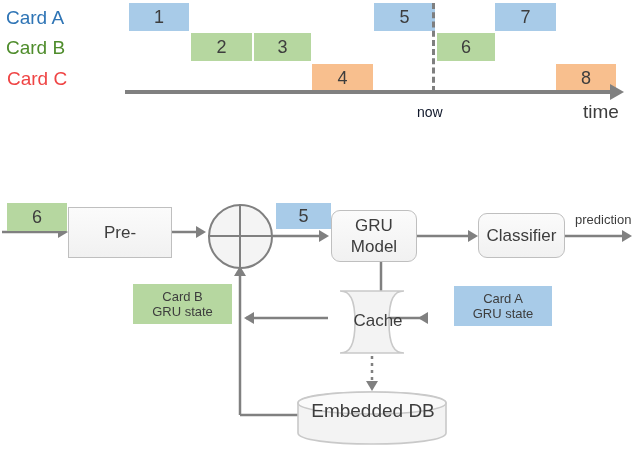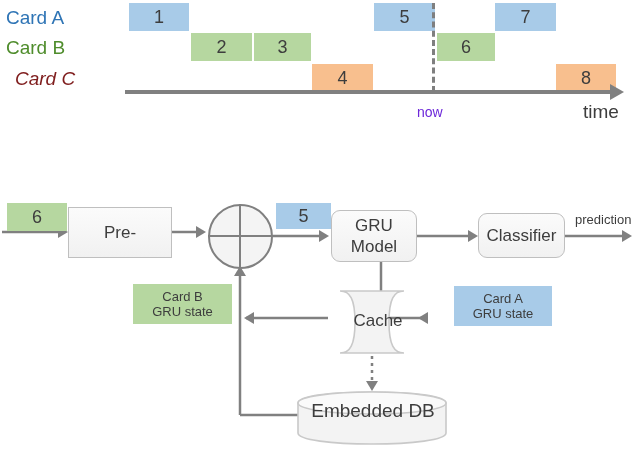--- a/index.html
+++ b/index.html
@@ -26,21 +26,21 @@
   .bar.orange{background:#f8bf8e;}
 
   .axis-line{background:#808080;height:4px;}
   .axis-head{
     width:0;height:0;border-top:8px solid transparent;
     border-bottom:8px solid transparent;border-left:14px solid #808080;
   }
   .nowline{
     border-left:3px dashed #7f7f7f;
   }
-  .small-label{font-size:14px;color:#6d28d9;}
+  .small-label{font-size:14px;color:#0f172a;}
   .time-label{font-size:19px;color:#3d3d3d;}
 
   
   .tagbox{
     box-sizing:border-box;
     display:flex;flex-direction:column;align-items:center;justify-content:center;
     font-size:13px;color:#3d3d3d;line-height:15px;text-align:center;
   }
   .tagbox.blue{background:#a8cbe8;}
   .tagbox.green{background:#b6d7a0;}
@@ -92,21 +92,21 @@
 </style>
 </head>
 <body>
 
 <div id="root">
 
   <div class="abs" style="left:0;top:0;width:640px;height:130px;">
 
     <div class="abs row-label" style="left:6px;top:8px;color:#2e74b5;">Card A</div>
     <div class="abs row-label" style="left:6px;top:38px;color:#4e8c2b;">Card B</div>
-    <div class="abs row-label" style="left:15px;top:69px;color:#7f1d1d;font-style:italic;">Card C</div>
+    <div class="abs row-label" style="left:7px;top:69px;color:#ef4444;">Card C</div>
 
     <div class="abs bar blue" style="left:129px;top:3px;width:60px;height:28px;">1</div>
 
     <div class="abs bar green" style="left:191px;top:33px;width:61px;height:28px;">2</div>
 
     <div class="abs bar green" style="left:254px;top:33px;width:57px;height:28px;">3</div>
 
     <div class="abs bar orange" style="left:312px;top:64px;width:61px;height:28px;">4</div>
 
     <div class="abs bar blue" style="left:374px;top:3px;width:61px;height:28px;">5</div>

